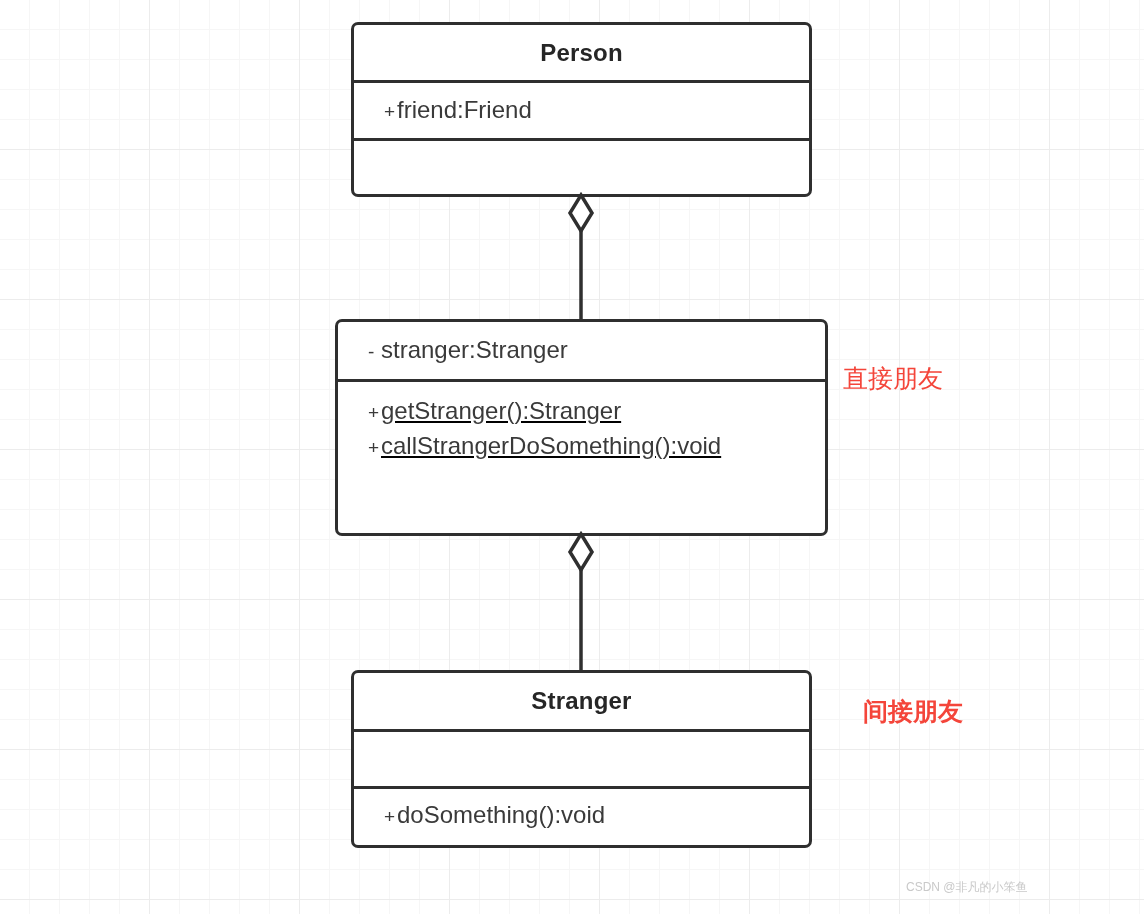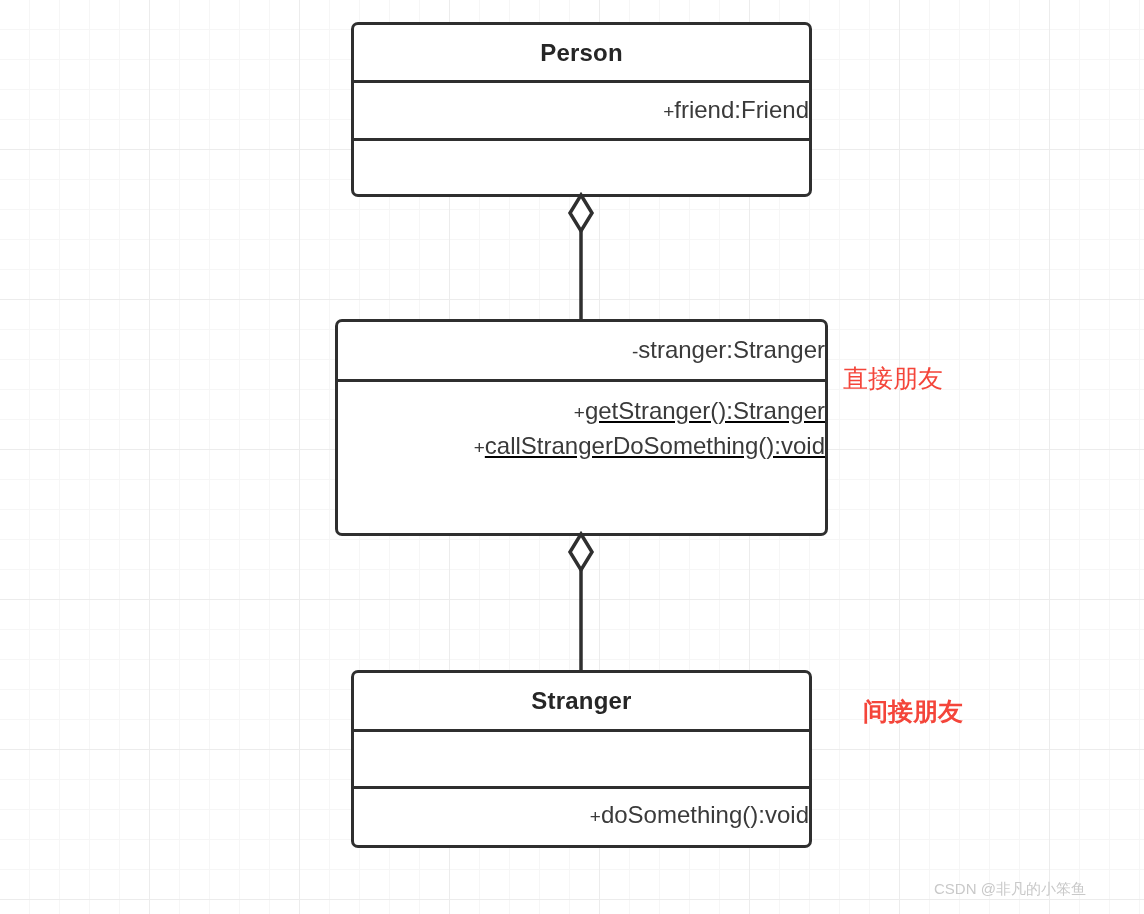--- a/index.html
+++ b/index.html
@@ -23,21 +23,20 @@
       linear-gradient(to right, #ececec 1px, transparent 1px),
       linear-gradient(to bottom, #ececec 1px, transparent 1px),
       linear-gradient(to right, #f6f6f6 1px, transparent 1px),
       linear-gradient(to bottom, #f6f6f6 1px, transparent 1px);
     background-size:
       150px 150px,
       150px 150px,
       30px 30px,
       30px 30px;
     background-position: -1px -1px, -1px -1px, -1px -1px, -1px -1px;
-    text-align: right;
   }
 
   
   .uml-class {
     position: absolute;
     box-sizing: border-box;
     background: #ffffff;
     border: 3px solid #2f2f2f;
     border-radius: 7px;
     overflow: hidden;
@@ -111,23 +110,23 @@
     white-space: nowrap;
     line-height: 1;
     margin-top: 16px;
   }
   #annotation-direct   { left: 843px; top: 350px; }
   #annotation-indirect { left: 863px; top: 683px; font-weight: bold; }
 
   
   #watermark {
     position: absolute;
-    left: 934px;
+    left: 906px;
     top: 881px;
-    font-size: 15px;
+    font-size: 12px;
     color: #c9c9c9;
     white-space: nowrap;
     line-height: 1;
   }
 </style>
 </head>
 <body>
 
 <div id="canvas">
 

